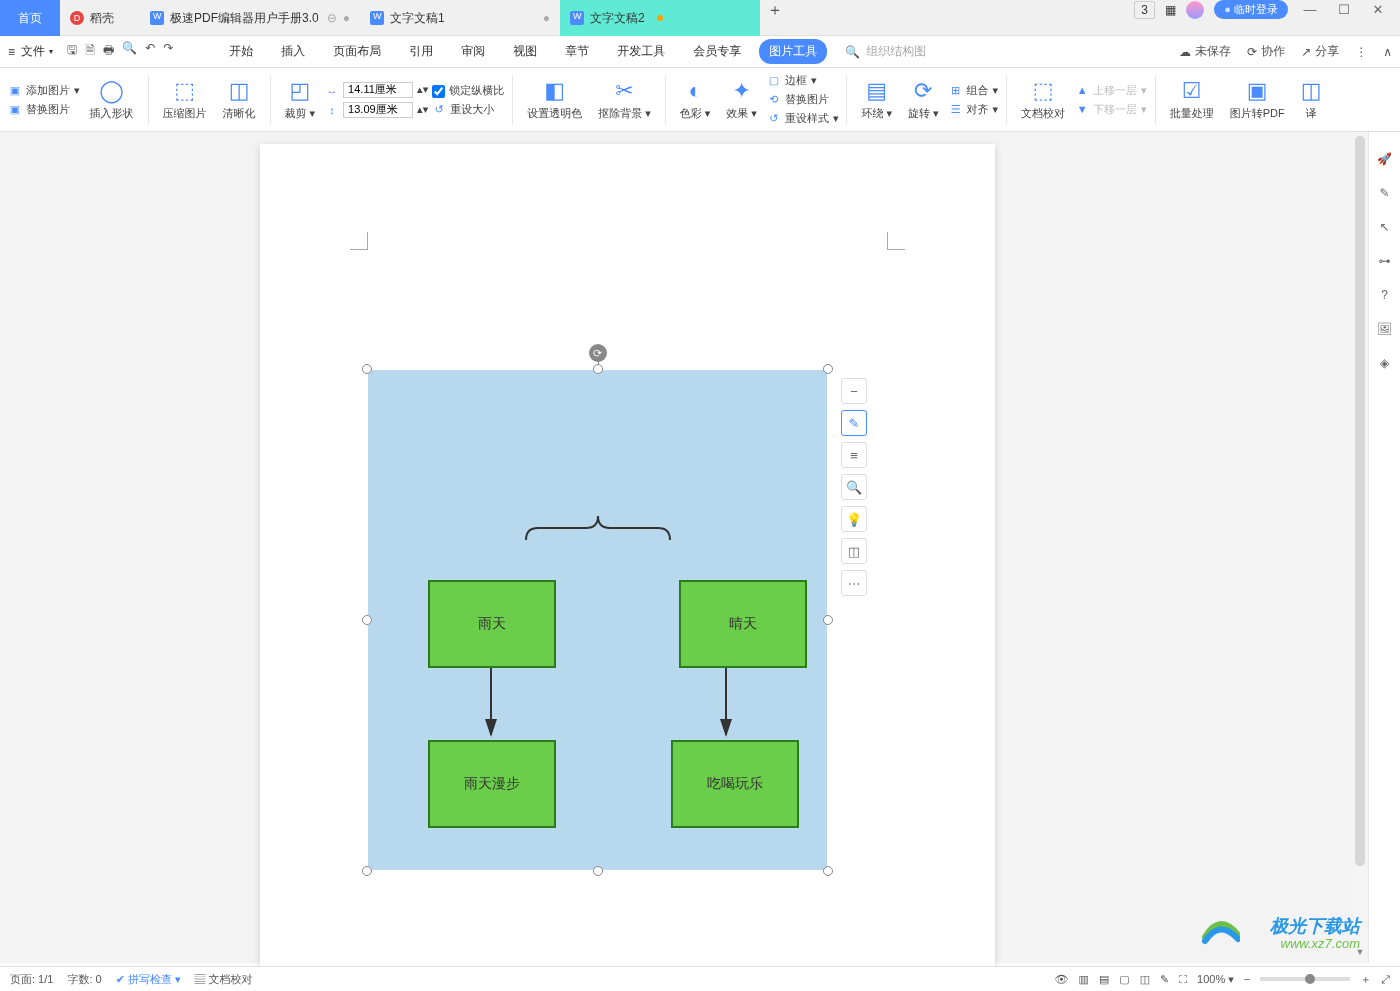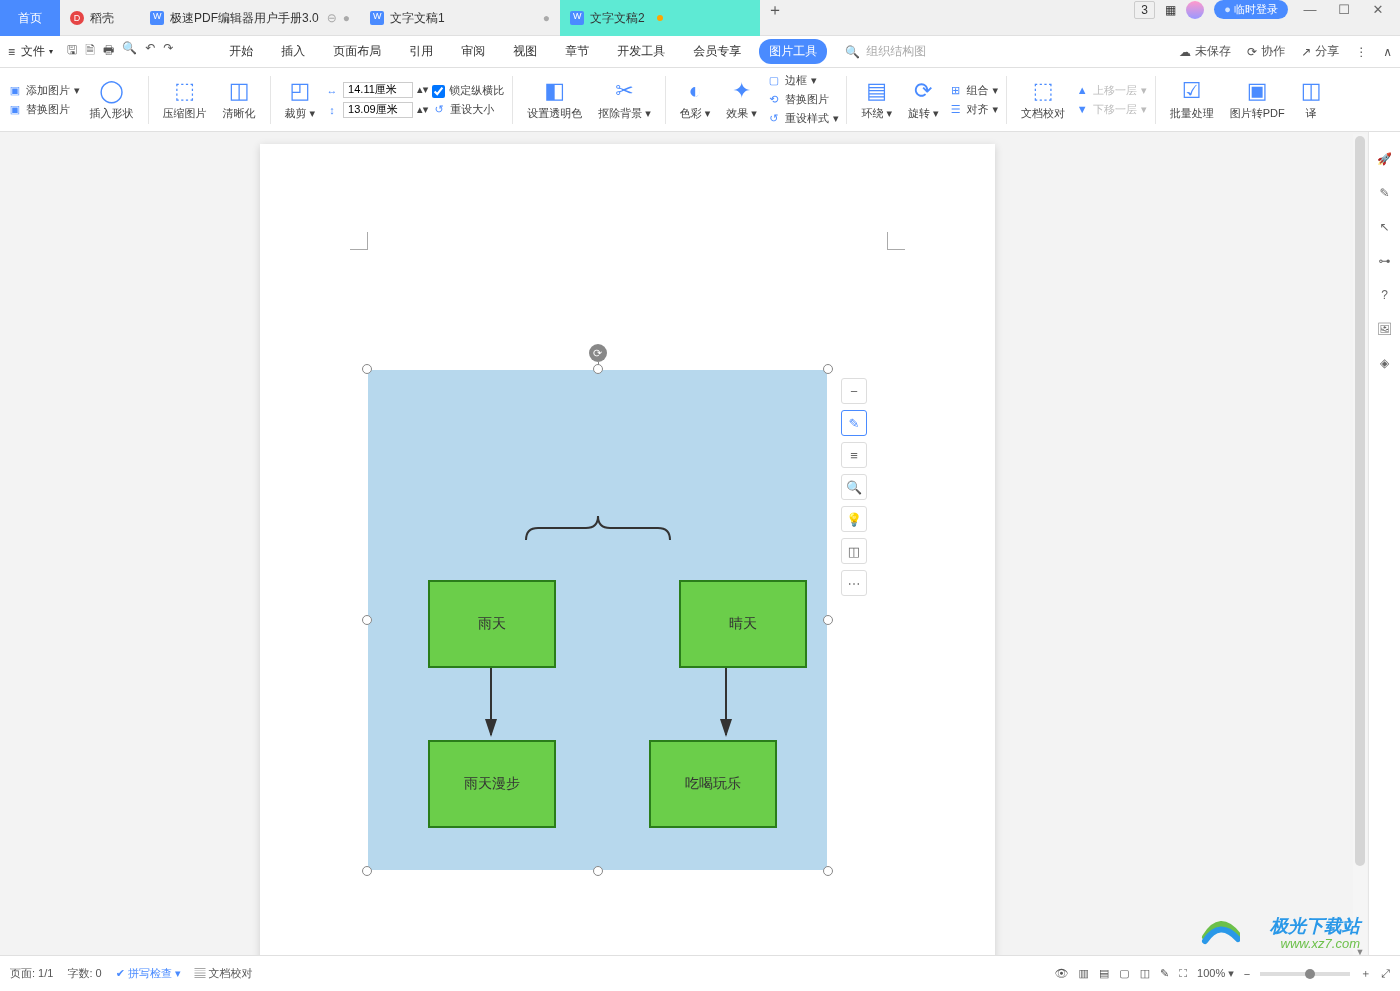--- a/index.html
+++ b/index.html
@@ -43,21 +43,21 @@
   .handle{position:absolute;width:10px;height:10px;border:1px solid #888;background:#fff;border-radius:50%;}
   .corner-mark{position:absolute;width:18px;height:18px;border:1px solid #aaa;}
   .rotate{position:absolute;left:50%;top:-26px;transform:translateX(-50%);width:18px;height:18px;border-radius:50%;background:#888;color:#fff;display:flex;align-items:center;justify-content:center;font-size:11px;}
   .rotate-line{position:absolute;left:50%;top:-8px;width:1px;height:10px;background:#888;}
   .chart-box{position:absolute;width:128px;height:88px;background:#6bce4a;border:2px solid #2a7d1a;display:flex;align-items:center;justify-content:center;font-size:14px;color:#333;}
   .side-tools{position:absolute;right:-40px;top:8px;display:flex;flex-direction:column;gap:6px;}
   .side-tools .tool{width:26px;height:26px;border:1px solid #ddd;background:#fff;border-radius:3px;display:flex;align-items:center;justify-content:center;color:#666;font-size:13px;}
 
   .rightbar{position:absolute;right:0;top:132px;bottom:28px;width:32px;background:#fff;border-left:1px solid #e5e5e5;display:flex;flex-direction:column;align-items:center;gap:20px;padding-top:20px;color:#666;}
   
-  .statusbar{position:absolute;bottom:0;left:0;right:0;height:36px;background:#fff;border-top:1px solid #e0e0e0;display:flex;align-items:center;padding:0 10px;font-size:11px;color:#555;gap:14px;}
+  .statusbar{position:absolute;bottom:0;left:0;right:0;height:25px;background:#fff;border-top:1px solid #e0e0e0;display:flex;align-items:center;padding:0 10px;font-size:11px;color:#555;gap:14px;}
   .statusbar .right{margin-left:auto;display:flex;align-items:center;gap:10px;}
   .zoom-slider{width:90px;height:4px;background:#ddd;position:relative;}
   .zoom-slider .thumb{position:absolute;left:45px;top:-3px;width:10px;height:10px;background:#888;border-radius:50%;}
 
   .scrollbar-v{position:absolute;right:33px;top:134px;bottom:30px;width:14px;background:#f5f5f5;}
   .scrollbar-v .thumb{position:absolute;top:2px;left:2px;right:2px;height:730px;background:#d5d5d5;border-radius:6px;}
   .scrollbar-v .arrow{position:absolute;left:0;right:0;height:14px;text-align:center;color:#888;font-size:9px;}
 
   .watermark{position:absolute;right:40px;bottom:40px;display:flex;flex-direction:column;align-items:flex-end;line-height:1.1;}
   .watermark .l1{color:#2a98e8;font-weight:bold;font-size:18px;font-style:italic;}
@@ -295,21 +295,21 @@
     </svg>
     <div class="chart-box" style="left:60px;top:210px;">
         <span>雨天</span>
       </div>
     <div class="chart-box" style="left:311px;top:210px;">
         <span>晴天</span>
       </div>
     <div class="chart-box" style="left:60px;top:370px;">
         <span>雨天漫步</span>
       </div>
-    <div class="chart-box" style="left:281px;top:370px;">
+    <div class="chart-box" style="left:303px;top:370px;">
         <span>吃喝玩乐</span>
       </div>
 
     <div class="side-tools">
       <div class="tool">−</div>
       <div class="tool" style="border-color:#4a8bff;color:#4a8bff;">✎</div>
       <div class="tool">≡</div>
       <div class="tool">🔍</div>
       <div class="tool" style="color:#f5b400;">💡</div>
       <div class="tool">◫</div>

